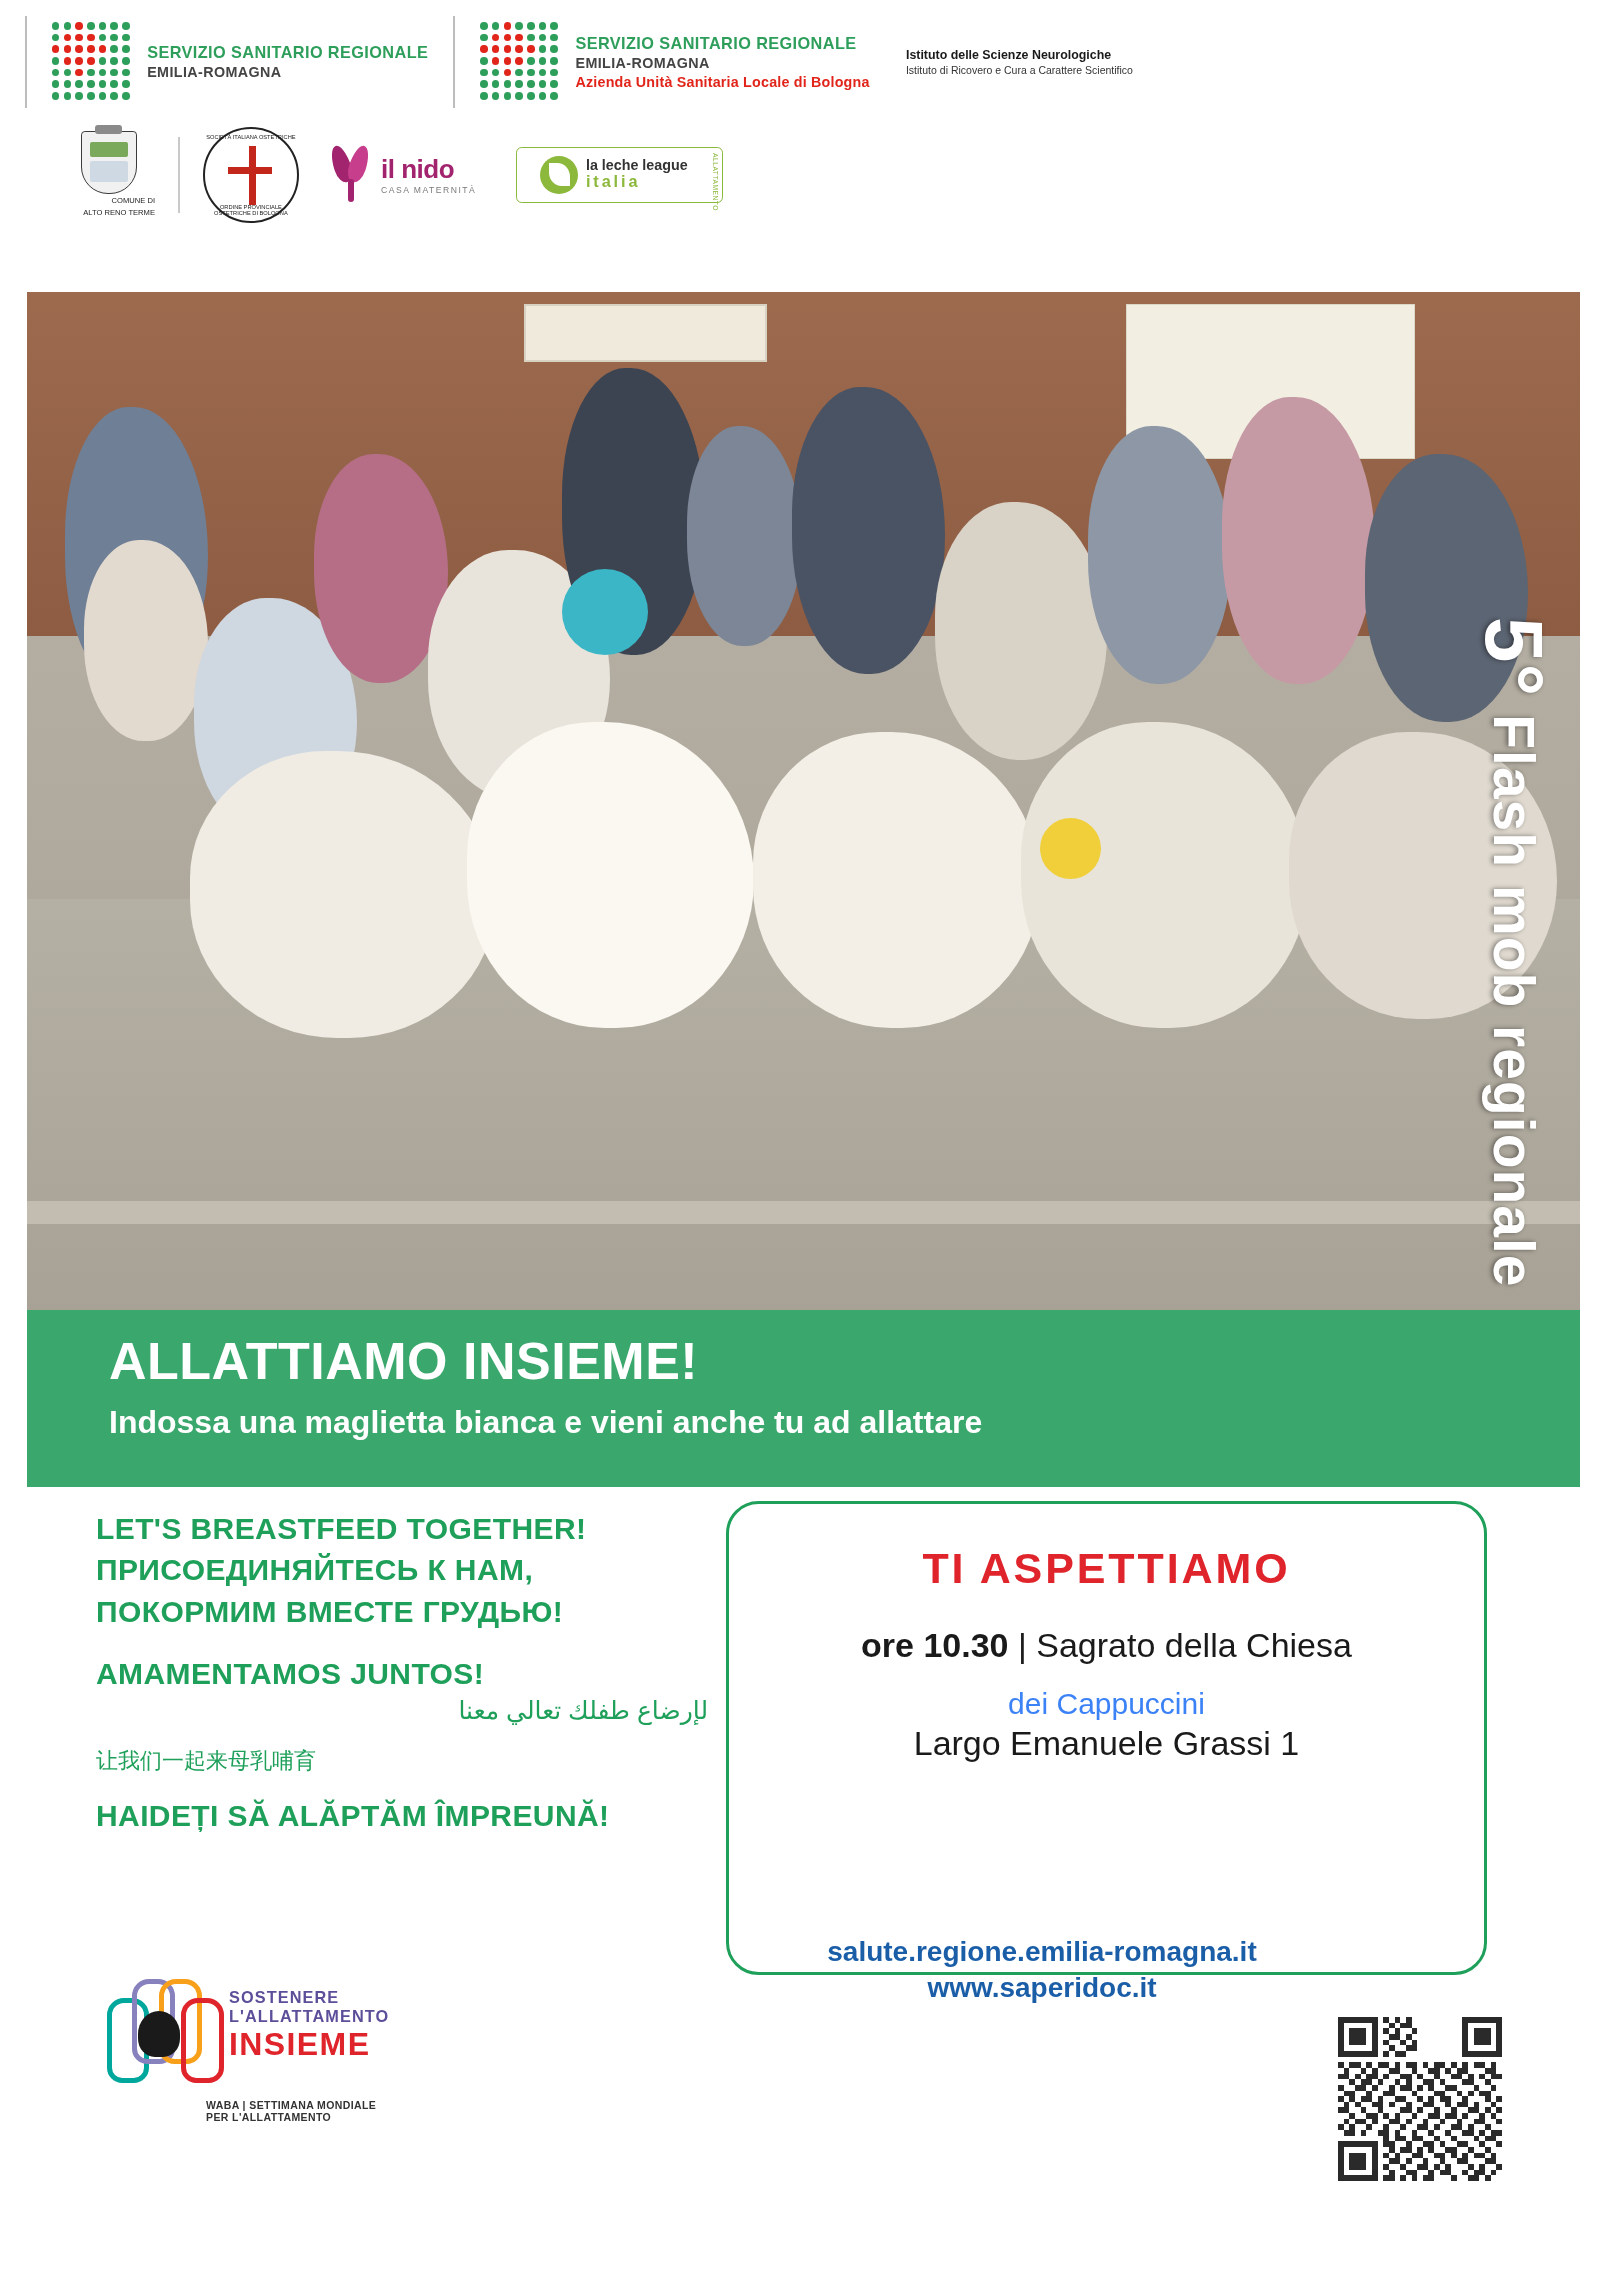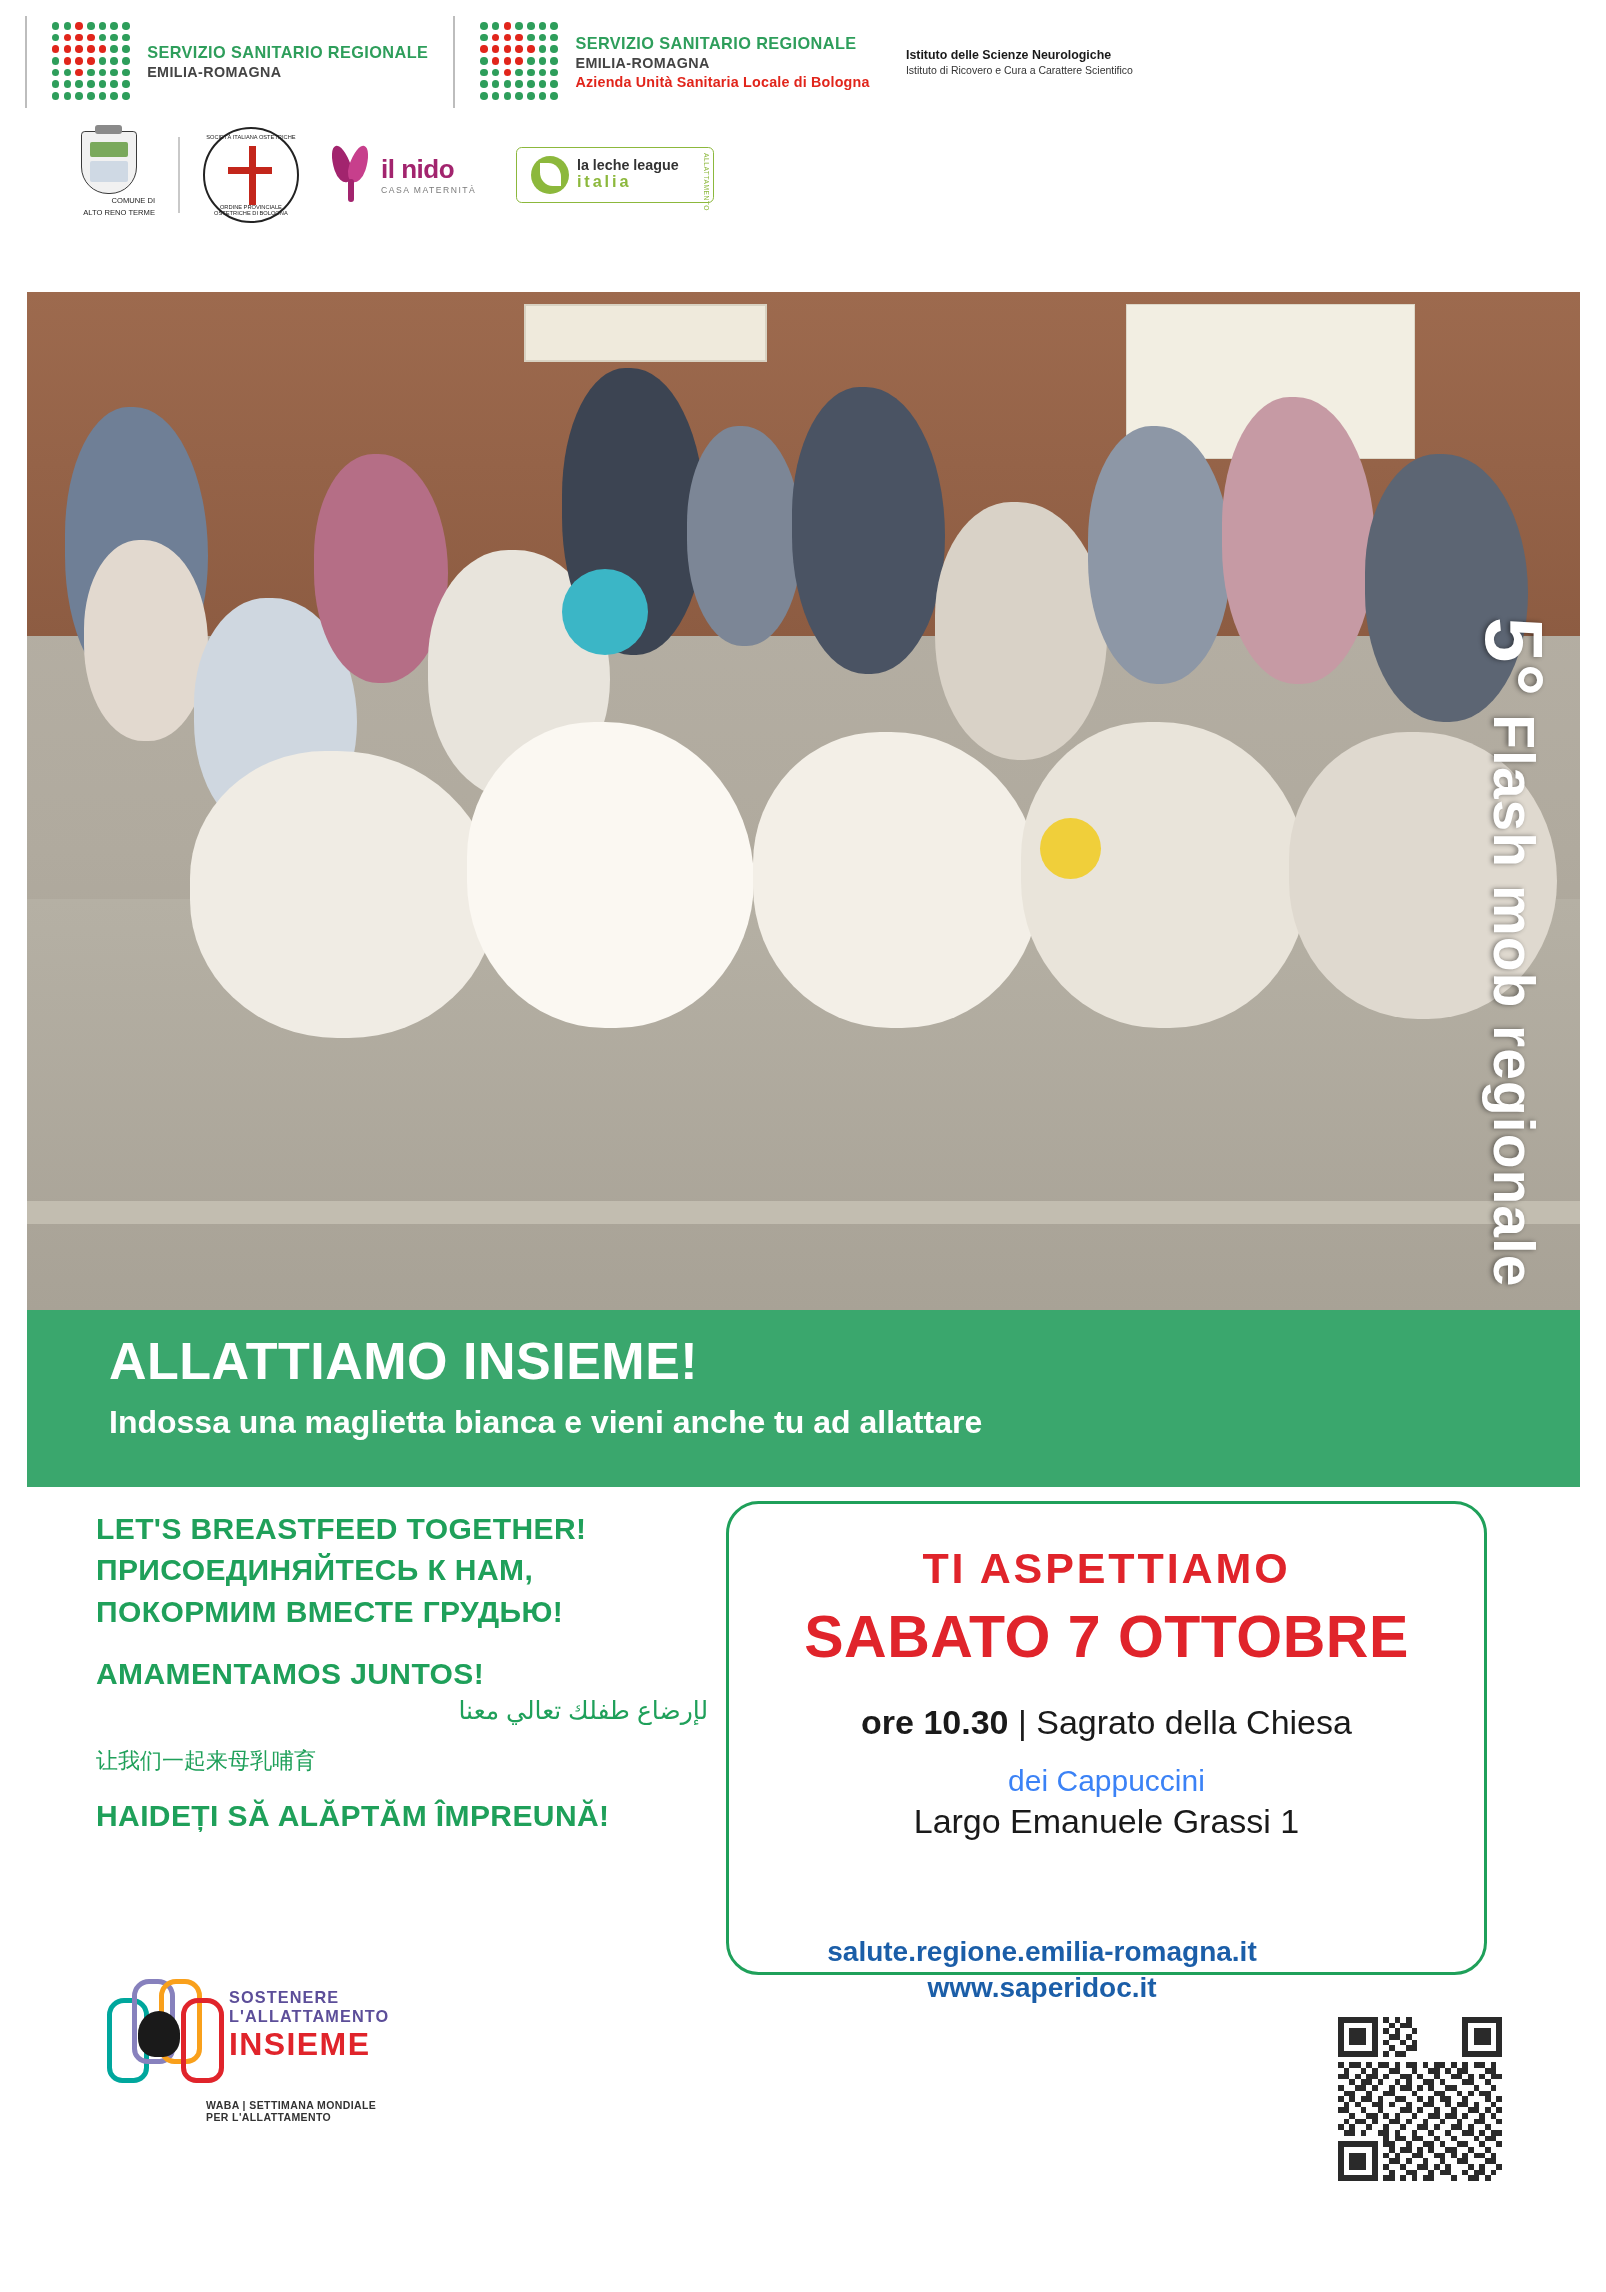--- a/index.html
+++ b/index.html
@@ -124,21 +124,21 @@
   .nido-mark .stem { position:absolute; left:17px; top:34px; width:5.7px; height:23px; background:#a2246e; border-radius:2.9px;}
   .nido-text .t1 { font-size: 26px; color:#a2246e; font-weight:bold; letter-spacing:-0.5px;}
   .nido-text .t2 { font-size: 8.6px; color:#7a7a7a; letter-spacing:1.5px;}
 
   .llli-logo {
     margin-left: 40px;
     width: 182px; height: 54px;
     border: 1.9px solid #8cb83c;
     border-radius: 5.7px;
     background:#ffffff;
-    display:flex; align-items:center; padding-left:14px;
+    display:flex; align-items:center; padding-left:23px;
     position:relative;
   }
   .llli-leaf {
     width: 38px; height: 38px; border-radius: 50%;
     background: #8cb83c; position: relative; flex: none;
   }
   .llli-leaf::after{
     content:""; position:absolute; left:8.6px; top:7.6px; width:21px; height:23px;
     background:#ffffff; border-radius: 0 60% 0 60%;
   }
@@ -533,21 +533,20 @@
   <div class="ln">AMAMENTAMOS JUNTOS!</div>
   <div class="ar">لإرضاع طفلك تعالي معنا</div>
   <div class="gap"></div>
   <div class="zh">让我们一起来母乳哺育</div>
   <div class="gap"></div>
   <div class="ln">HAIDEȚI SĂ ALĂPTĂM ÎMPREUNĂ!</div>
 </div>
 
 <div class="event-box">
   <div class="l1">TI ASPETTIAMO</div>
-  <div class="l2">SABATO 7 OTTOBRE</div>
   <div class="l3">
     <b>ore 10.30</b>
     <span>|</span>
     <span>Sagrato della Chiesa</span>
   </div>
   <div class="l4">dei Cappuccini</div>
   <div class="l5">Largo Emanuele Grassi 1</div>
 </div>
 
 <div class="waba">

